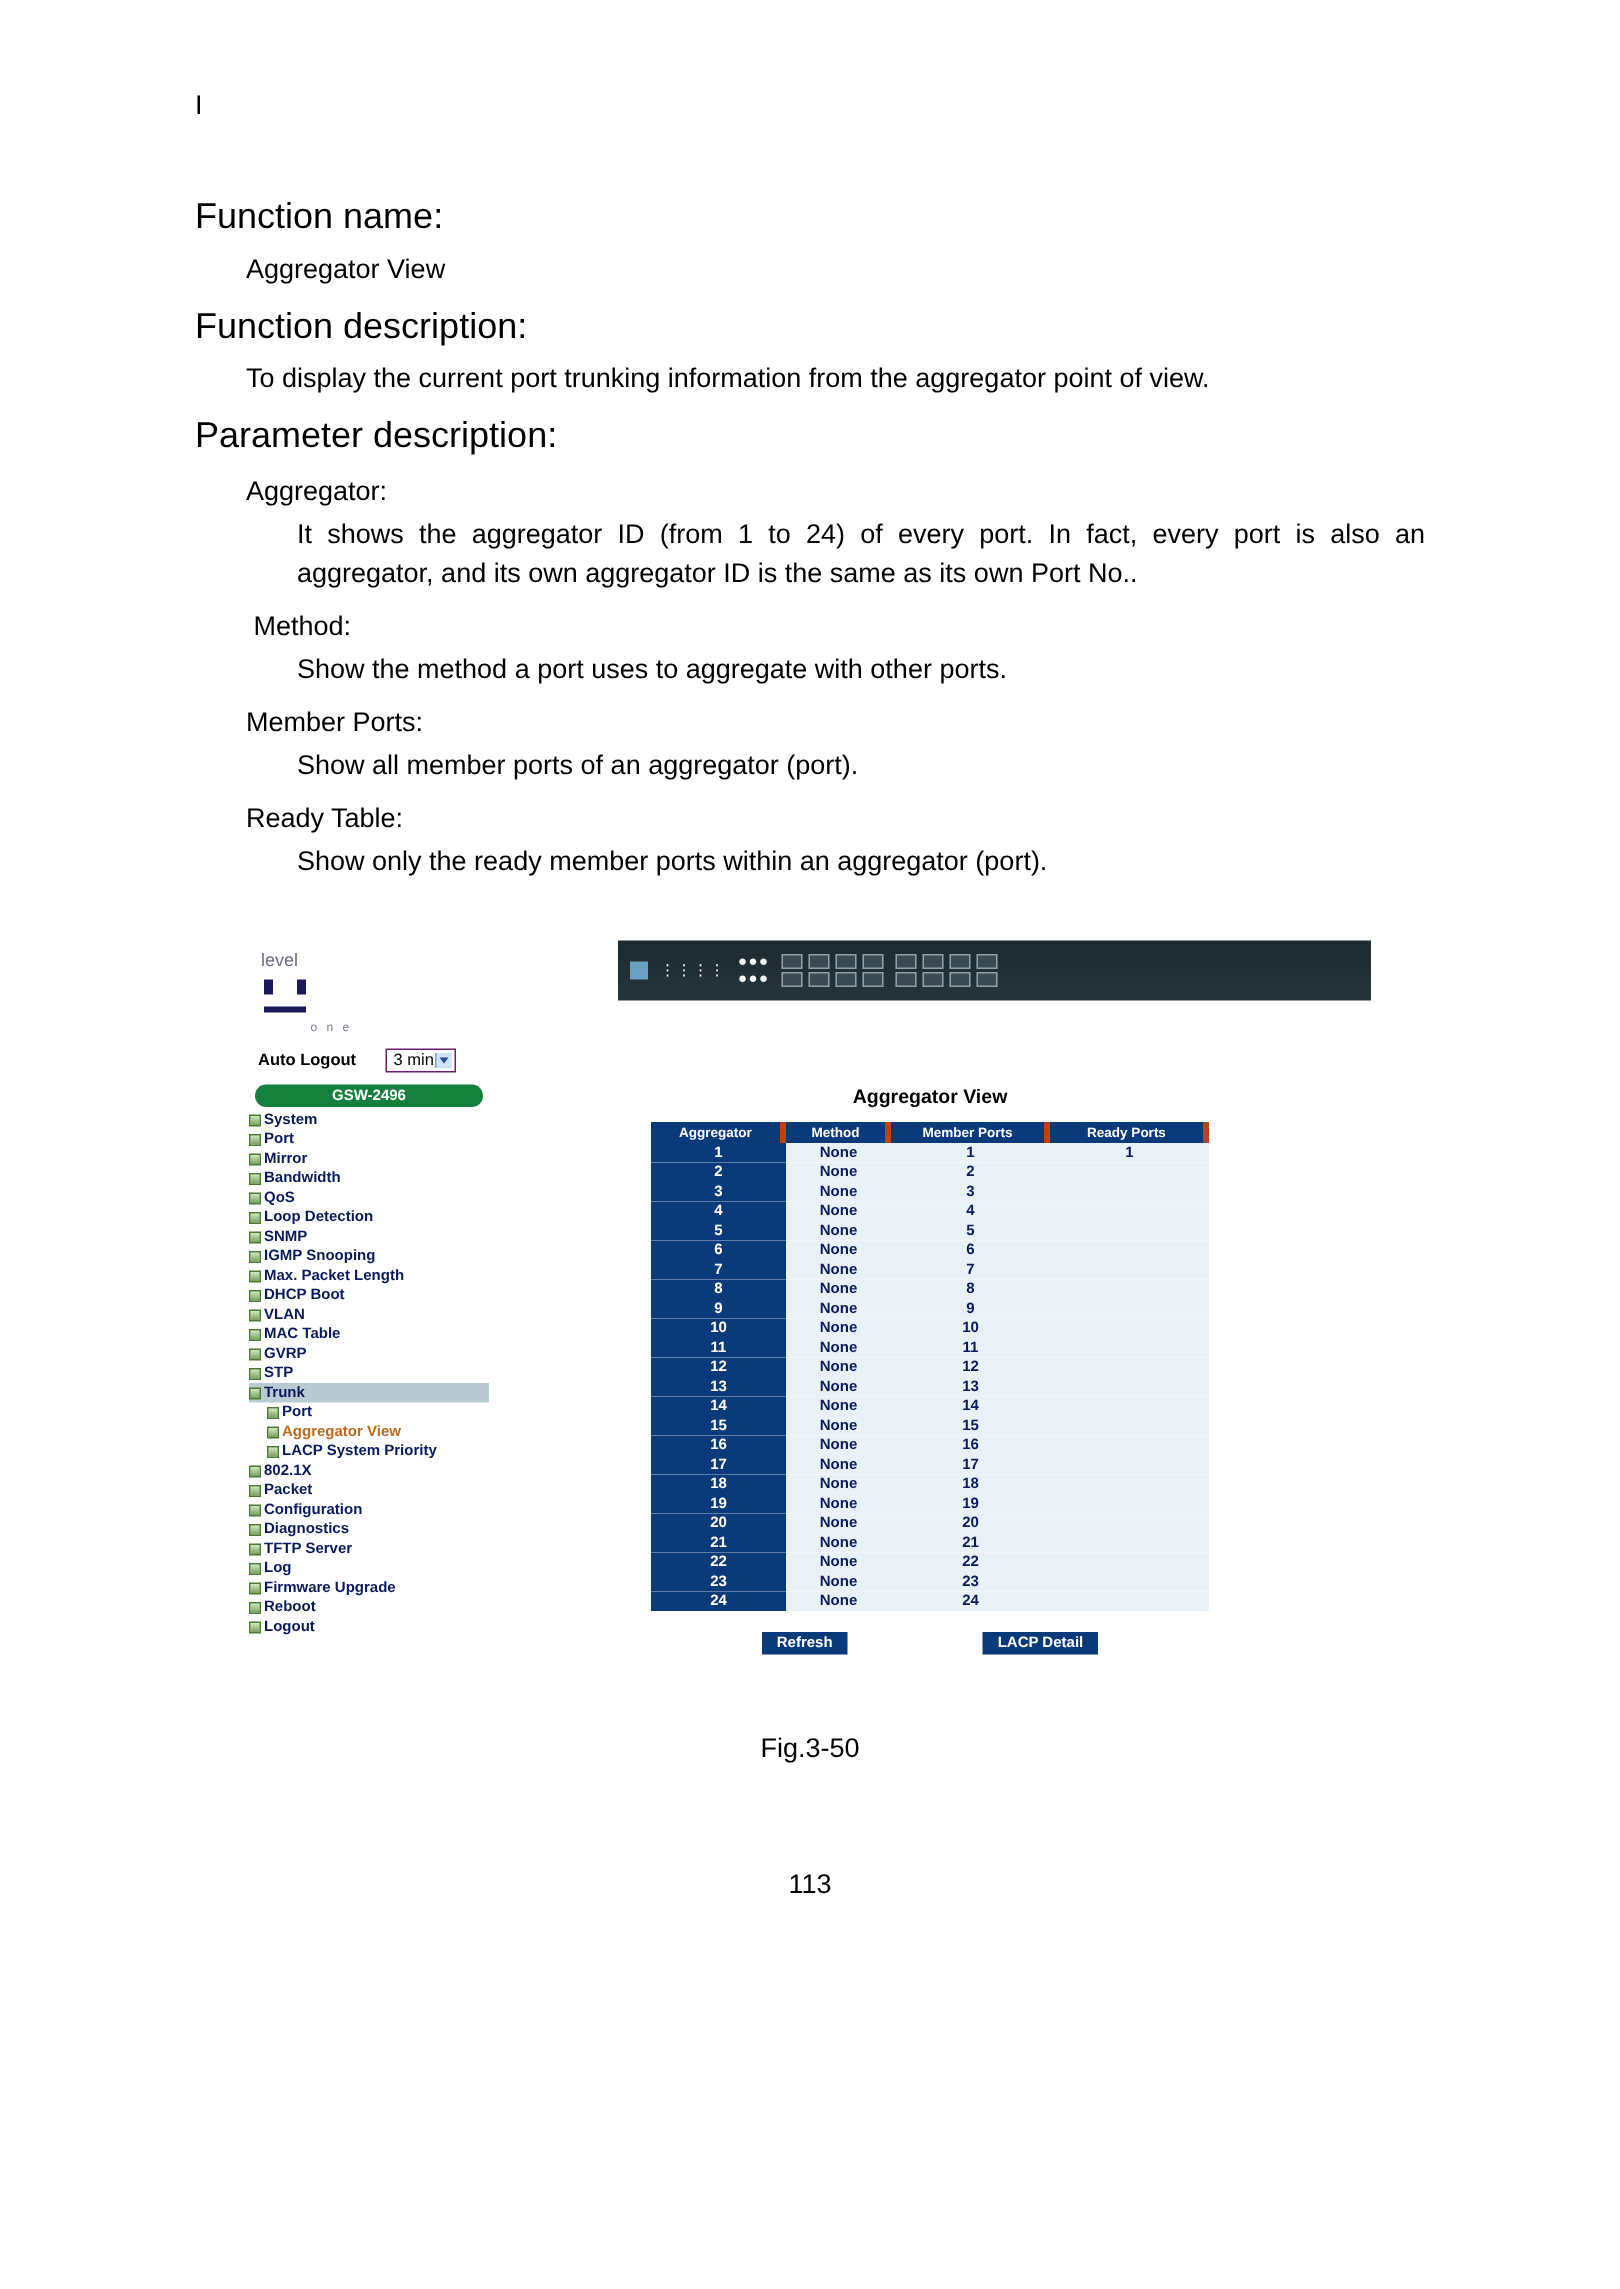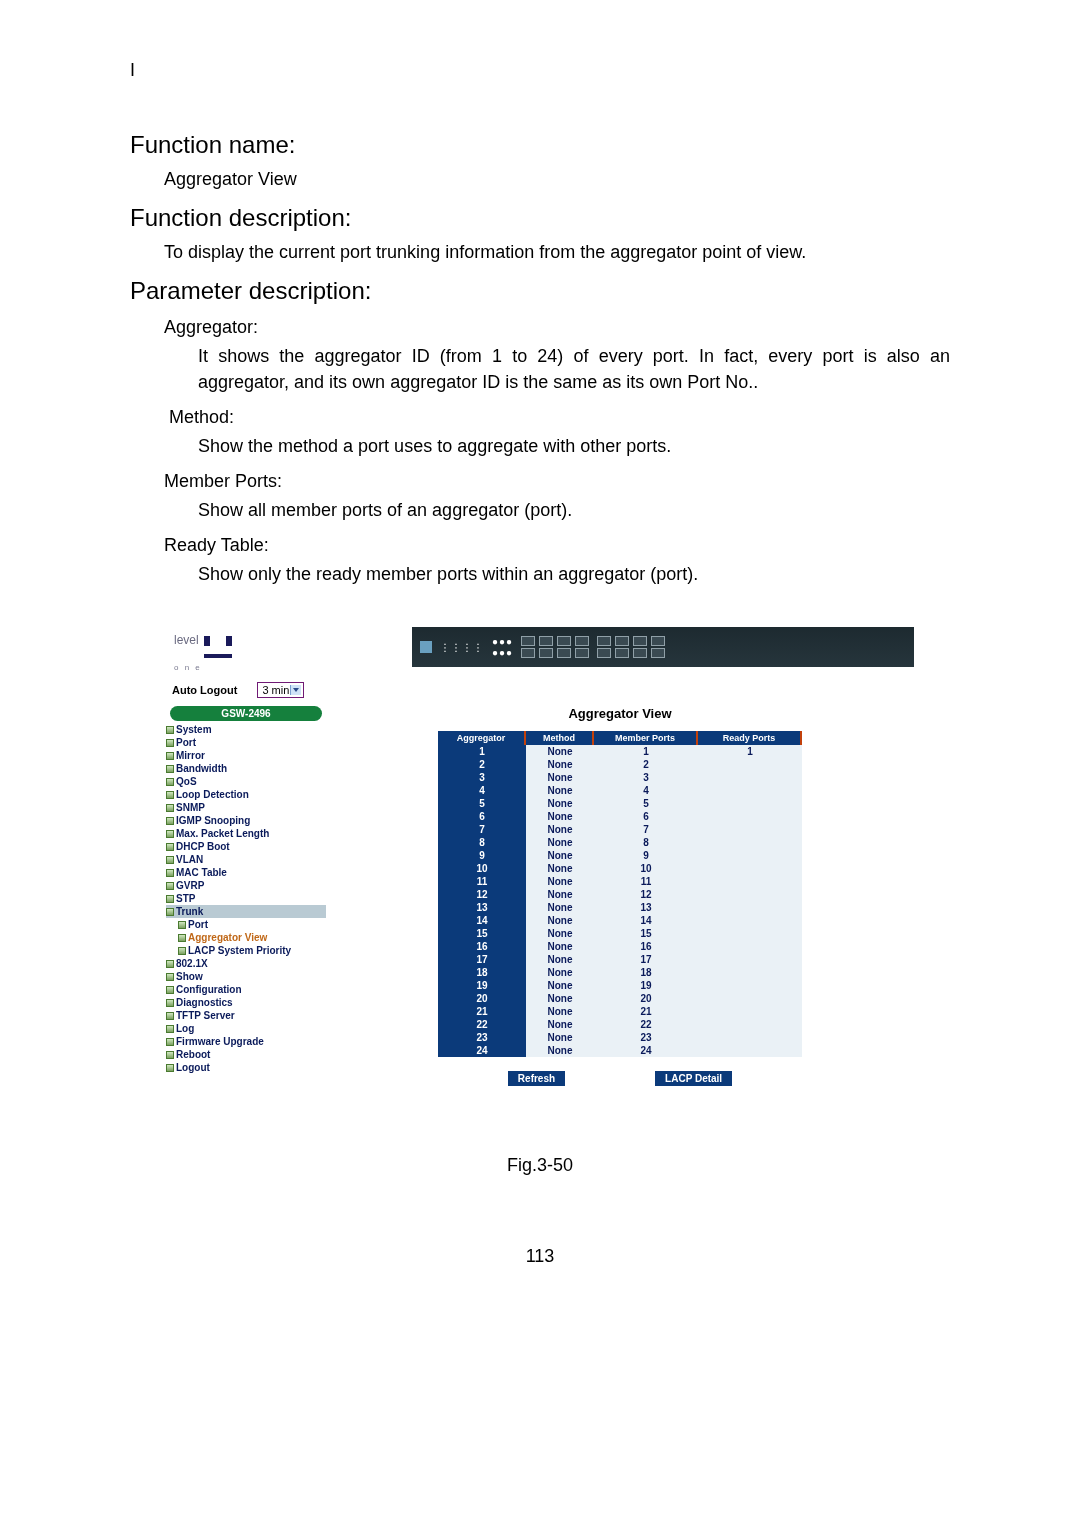--- a/index.html
+++ b/index.html
@@ -66,40 +66,42 @@
     width: 230px;
     padding: 6px 8px;
     font-family: Arial, sans-serif;
   }
   .logo-text {
     color: #6a6a80;
     font-size: 12px;
     display: flex;
     align-items: flex-start;
     gap: 3px;
+    flex-direction: column;
   }
   .logo-mark {
     display: inline-block;
     width: 32px;
     height: 28px;
     position: relative;
   }
   .logo-mark::before, .logo-mark::after {
     content: '';
     position: absolute;
     background: #1a1a5a;
   }
   .logo-mark::before { top:3px; left:2px; width:6px; height:10px; }
   .logo-mark::after  { top:3px; right:2px; width:6px; height:10px; }
   .logo-mark .bar { position:absolute; bottom:3px; left:2px; right:2px; height:4px; background:#1a1a5a;}
   .logo-sub {
     font-size: 8px;
     letter-spacing: 2px;
     color: #7a7a90;
     margin-top: 2px;
+    margin-left: 33px;
   }
   .device-strip {
     flex: 1;
     height: 40px;
     background: linear-gradient(#1d2a30,#26353c);
     color: #a0e0ff;
     display: flex;
     align-items: center;
     padding-left: 8px;
     gap: 8px;
@@ -219,21 +221,21 @@
     font-size: 10px;
     color: #0a1a5a;
   }
   .agg-table th {
     background: #0b3a7a;
     color: #fff;
     font-weight: bold;
     padding: 2px 8px;
     text-align: center;
     font-size: 9px;
-    border-right: 2px solid #c2410c;
+    border-right: 4px solid #c2410c;
   }
   .agg-table td {
     text-align: center;
     padding: 1px 8px;
     font-weight: bold;
     font-size: 10px;
   }
   .agg-table tbody tr {
     background: #eaf1f6;
   }
@@ -376,21 +378,21 @@
             <div class="nav-item"><span class="sq"></span><span>DHCP Boot</span></div>
             <div class="nav-item"><span class="sq"></span><span>VLAN</span></div>
             <div class="nav-item"><span class="sq"></span><span>MAC Table</span></div>
             <div class="nav-item"><span class="sq"></span><span>GVRP</span></div>
             <div class="nav-item"><span class="sq"></span><span>STP</span></div>
             <div class="nav-item hilite"><span class="sq"></span><span>Trunk</span></div>
             <div class="nav-item sub"><span class="sq"></span><span>Port</span></div>
             <div class="nav-item sub sel"><span class="sq"></span><span>Aggregator View</span></div>
             <div class="nav-item sub"><span class="sq"></span><span>LACP System Priority</span></div>
             <div class="nav-item"><span class="sq"></span><span>802.1X</span></div>
-            <div class="nav-item"><span class="sq"></span><span>Show</span></div>
+            <div class="nav-item"><span class="sq"></span><span>Packet</span></div>
             <div class="nav-item"><span class="sq"></span><span>Configuration</span></div>
             <div class="nav-item"><span class="sq"></span><span>Diagnostics</span></div>
             <div class="nav-item"><span class="sq"></span><span>TFTP Server</span></div>
             <div class="nav-item"><span class="sq"></span><span>Log</span></div>
             <div class="nav-item"><span class="sq"></span><span>Firmware Upgrade</span></div>
             <div class="nav-item"><span class="sq"></span><span>Reboot</span></div>
             <div class="nav-item"><span class="sq"></span><span>Logout</span></div>
           </div>
       </div>
       <div class="main-pane">

